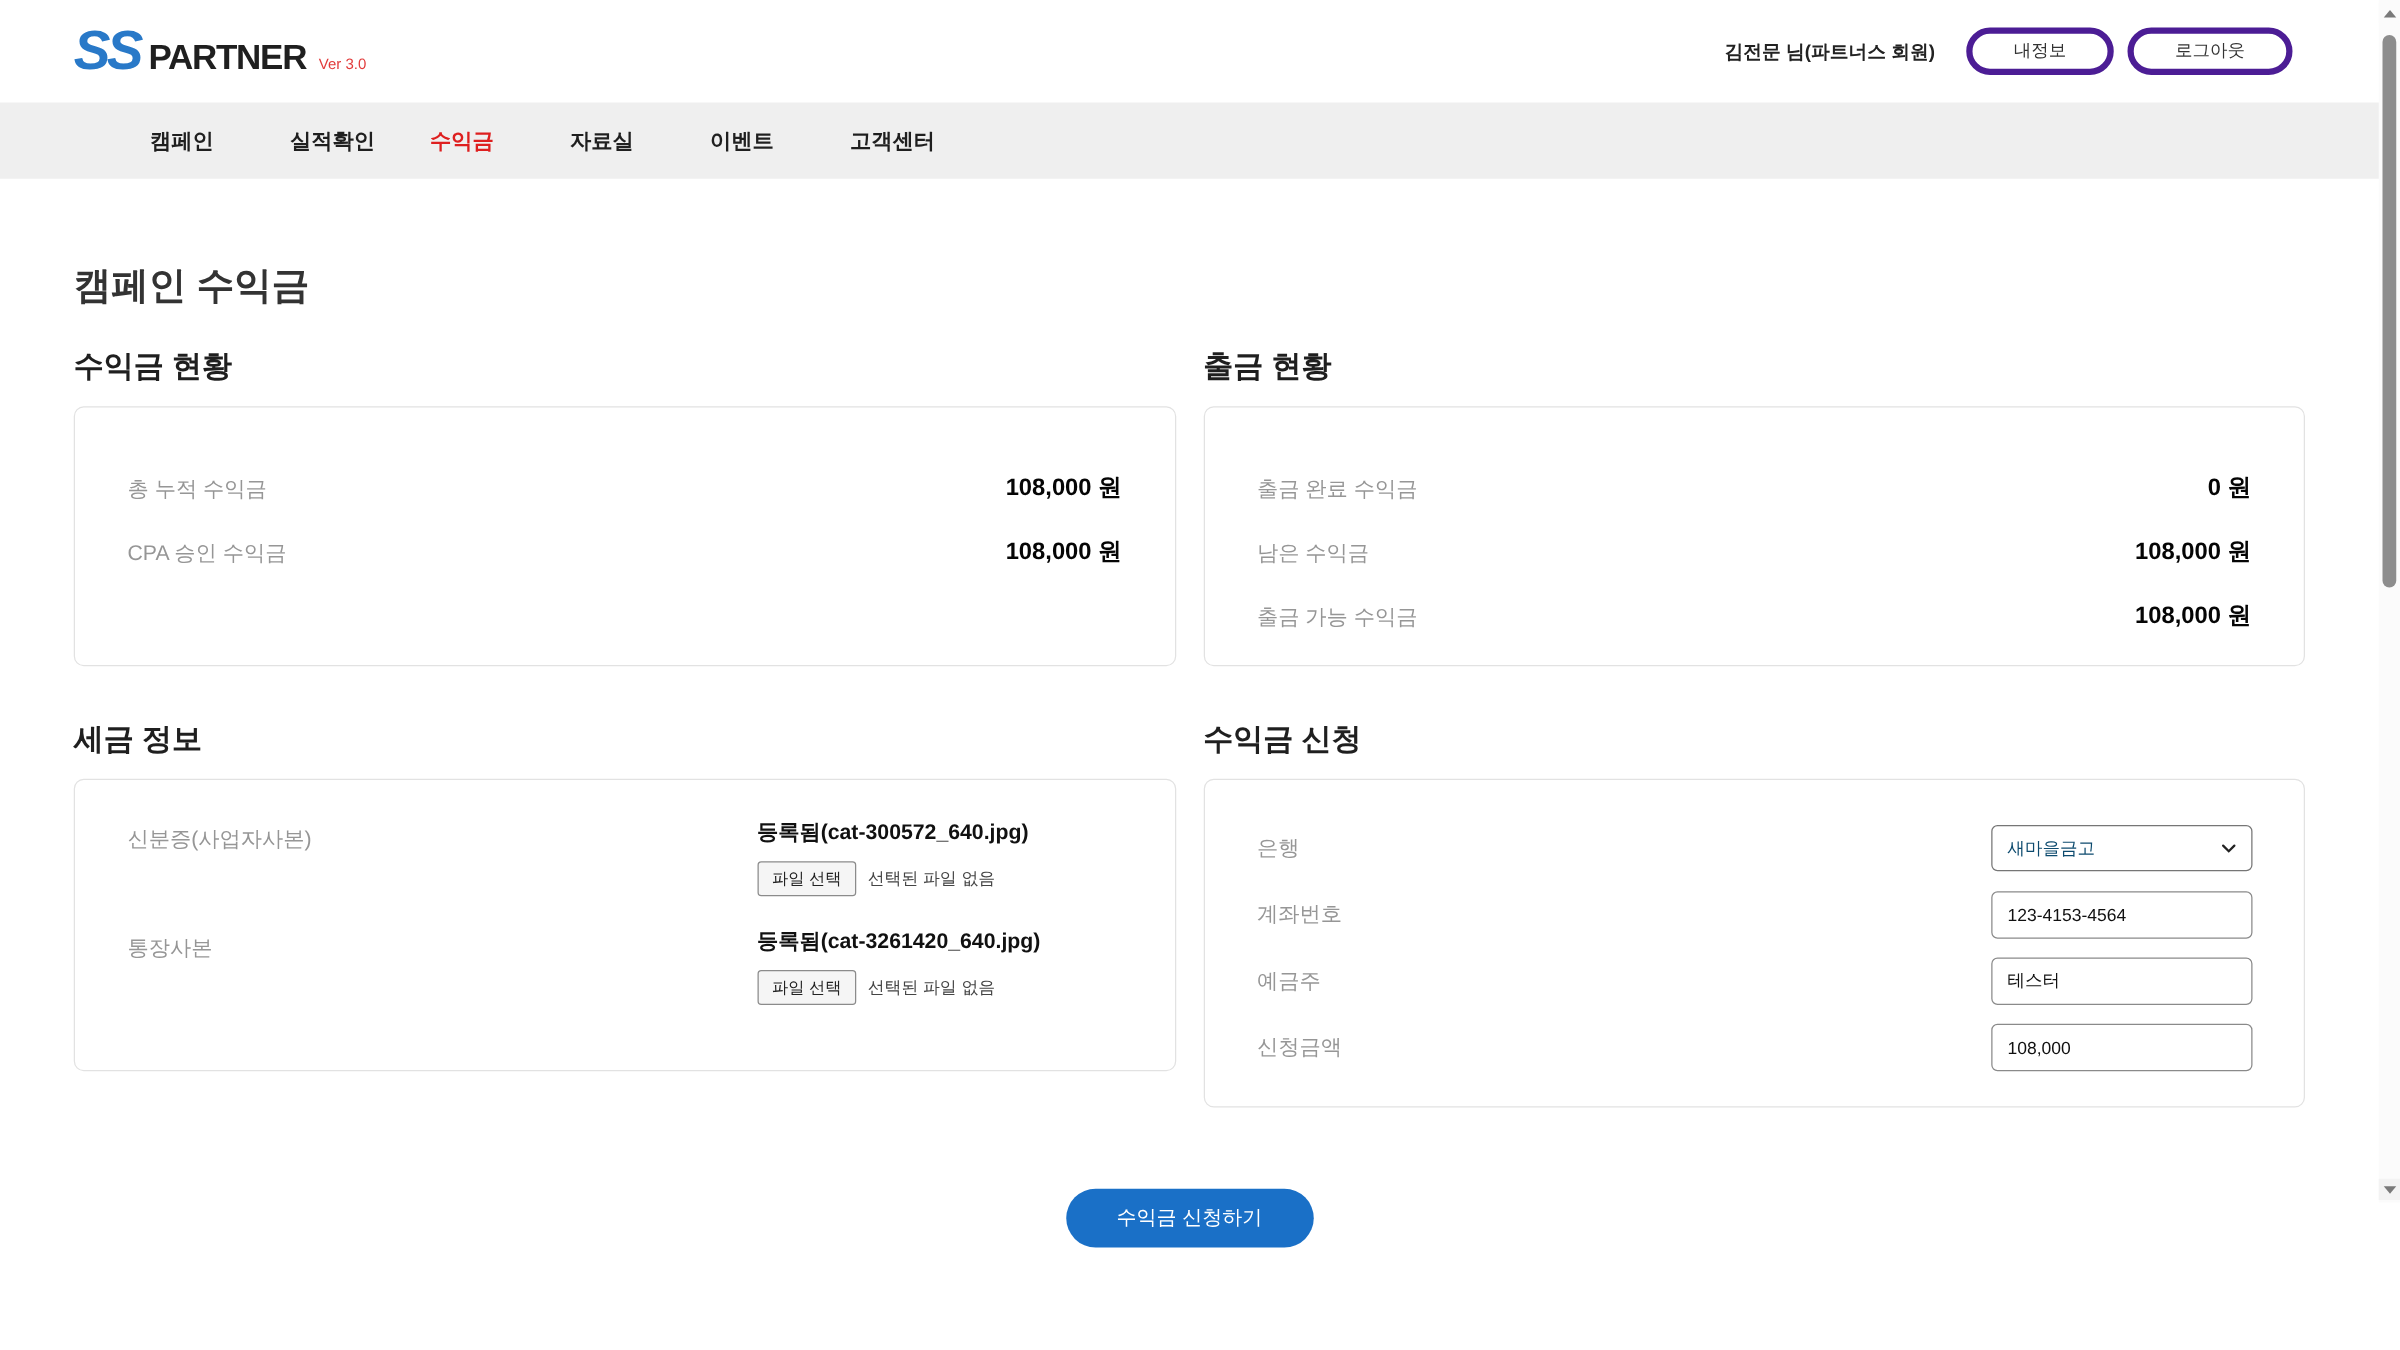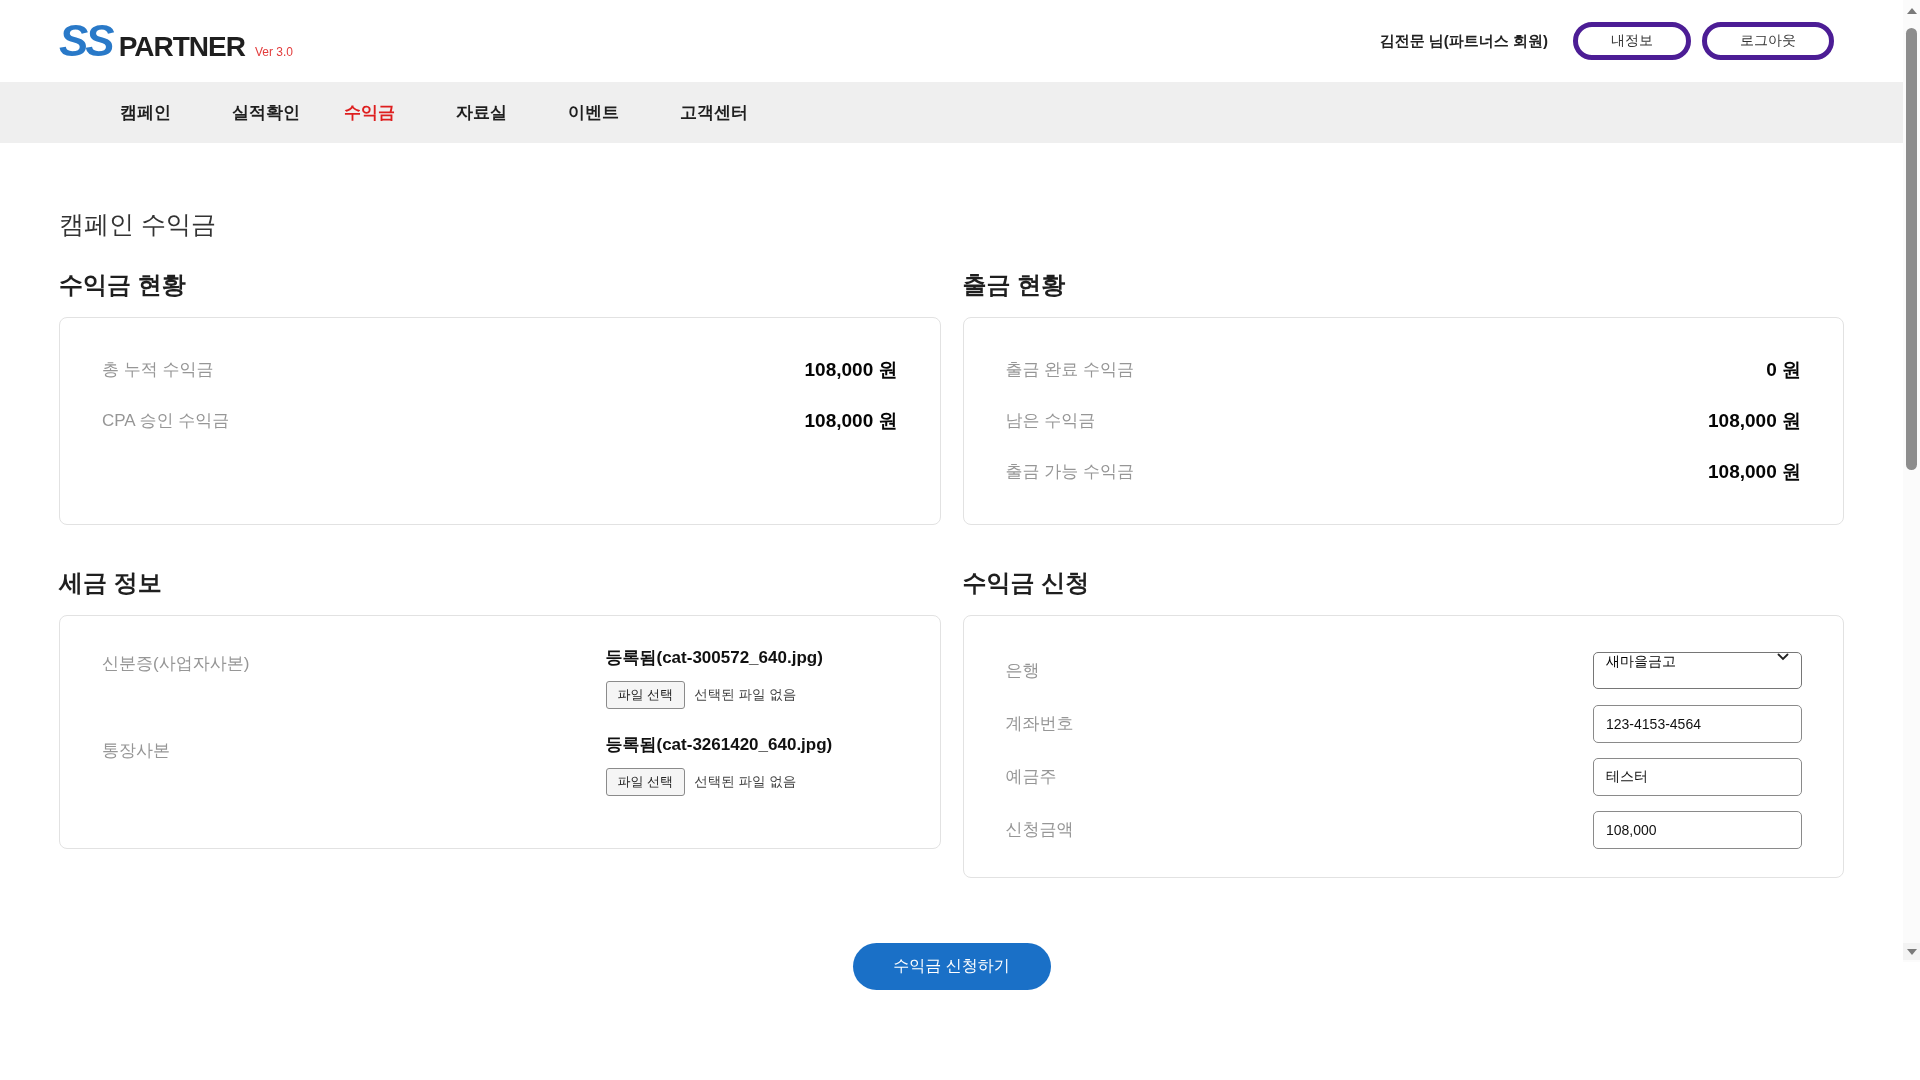--- a/index.html
+++ b/index.html
@@ -38,36 +38,36 @@
     height:61px; background:#efefef; display:flex; align-items:center;
     padding-left:120px;
   }
   .nav-item {
     width:112px; font-size:17px; font-weight:700; color:#1f1f1f; cursor:pointer;
   }
   .nav-item.active { color:#de1f1f; }
 
   
   .main { padding:0 76px 0 59px; }
-  .page-title { font-size:25px; font-weight:400; color:#333; margin-top:65px; }
+  .page-title { font-size:30px; font-weight:700; color:#333; margin-top:65px; }
   .grid {
     display:grid; grid-template-columns:1fr 1fr; column-gap:22px;
     margin-top:28px; align-items:start;
   }
   .section-h {
     font-size:24px; font-weight:700; color:#1f1f1f; margin-bottom:16px;
   }
   .section.row2 { margin-top:42px; }
   .card {
     border:1px solid #e2e2e2; border-radius:8px; background:#fff;
     padding:26px 42px;
   }
   .card.status-card { height:208px; }
   .status-row {
-    height:51px; display:flex; align-items:center; justify-content:space-between;
+    height:51px; display:flex; align-items:flex-end; justify-content:space-between;
   }
   .status-label { font-size:17px; color:#969696; }
   .status-value { font-size:19px; font-weight:700; color:#050505; }
 
   
   .card.tax-card { height:234px; padding:30px 42px; }
   .tax-row { display:flex; margin-bottom:24px; }
   .tax-label { font-size:17px; color:#969696; flex:1; padding-top:6px; }
   .tax-right { width:292px; }
   .tax-status { font-size:17px; font-weight:700; color:#111; }
@@ -79,21 +79,21 @@
   .file-none { font-size:13.5px; color:#444; margin-left:9px; }
 
   
   .card.app-card { height:263px; padding:28px 41px 23px 42px; }
   .form-row {
     height:53px; display:flex; align-items:center; justify-content:space-between;
   }
   .form-label { font-size:17px; color:#969696; }
   .select-box {
     width:209px; height:37px; border:1px solid #767676; border-radius:5px;
-    display:flex; align-items:flex-start; padding:0 12px; font-size:14px; color:#000000;
+    display:flex; align-items:center; padding:0 12px; font-size:14px; color:#0c4a6e;
     background:#fff; cursor:pointer; position:relative;margin-left:12px;
   }
   .select-box .chev { margin-left:auto; display:flex; }
   .text-input {
     width:209px; height:38px; border:1px solid #8a8a8a; border-radius:5px;
     padding:0 12px; font-size:14px; color:#111; background:#fff;
     font-family:inherit;
   }
 
   

